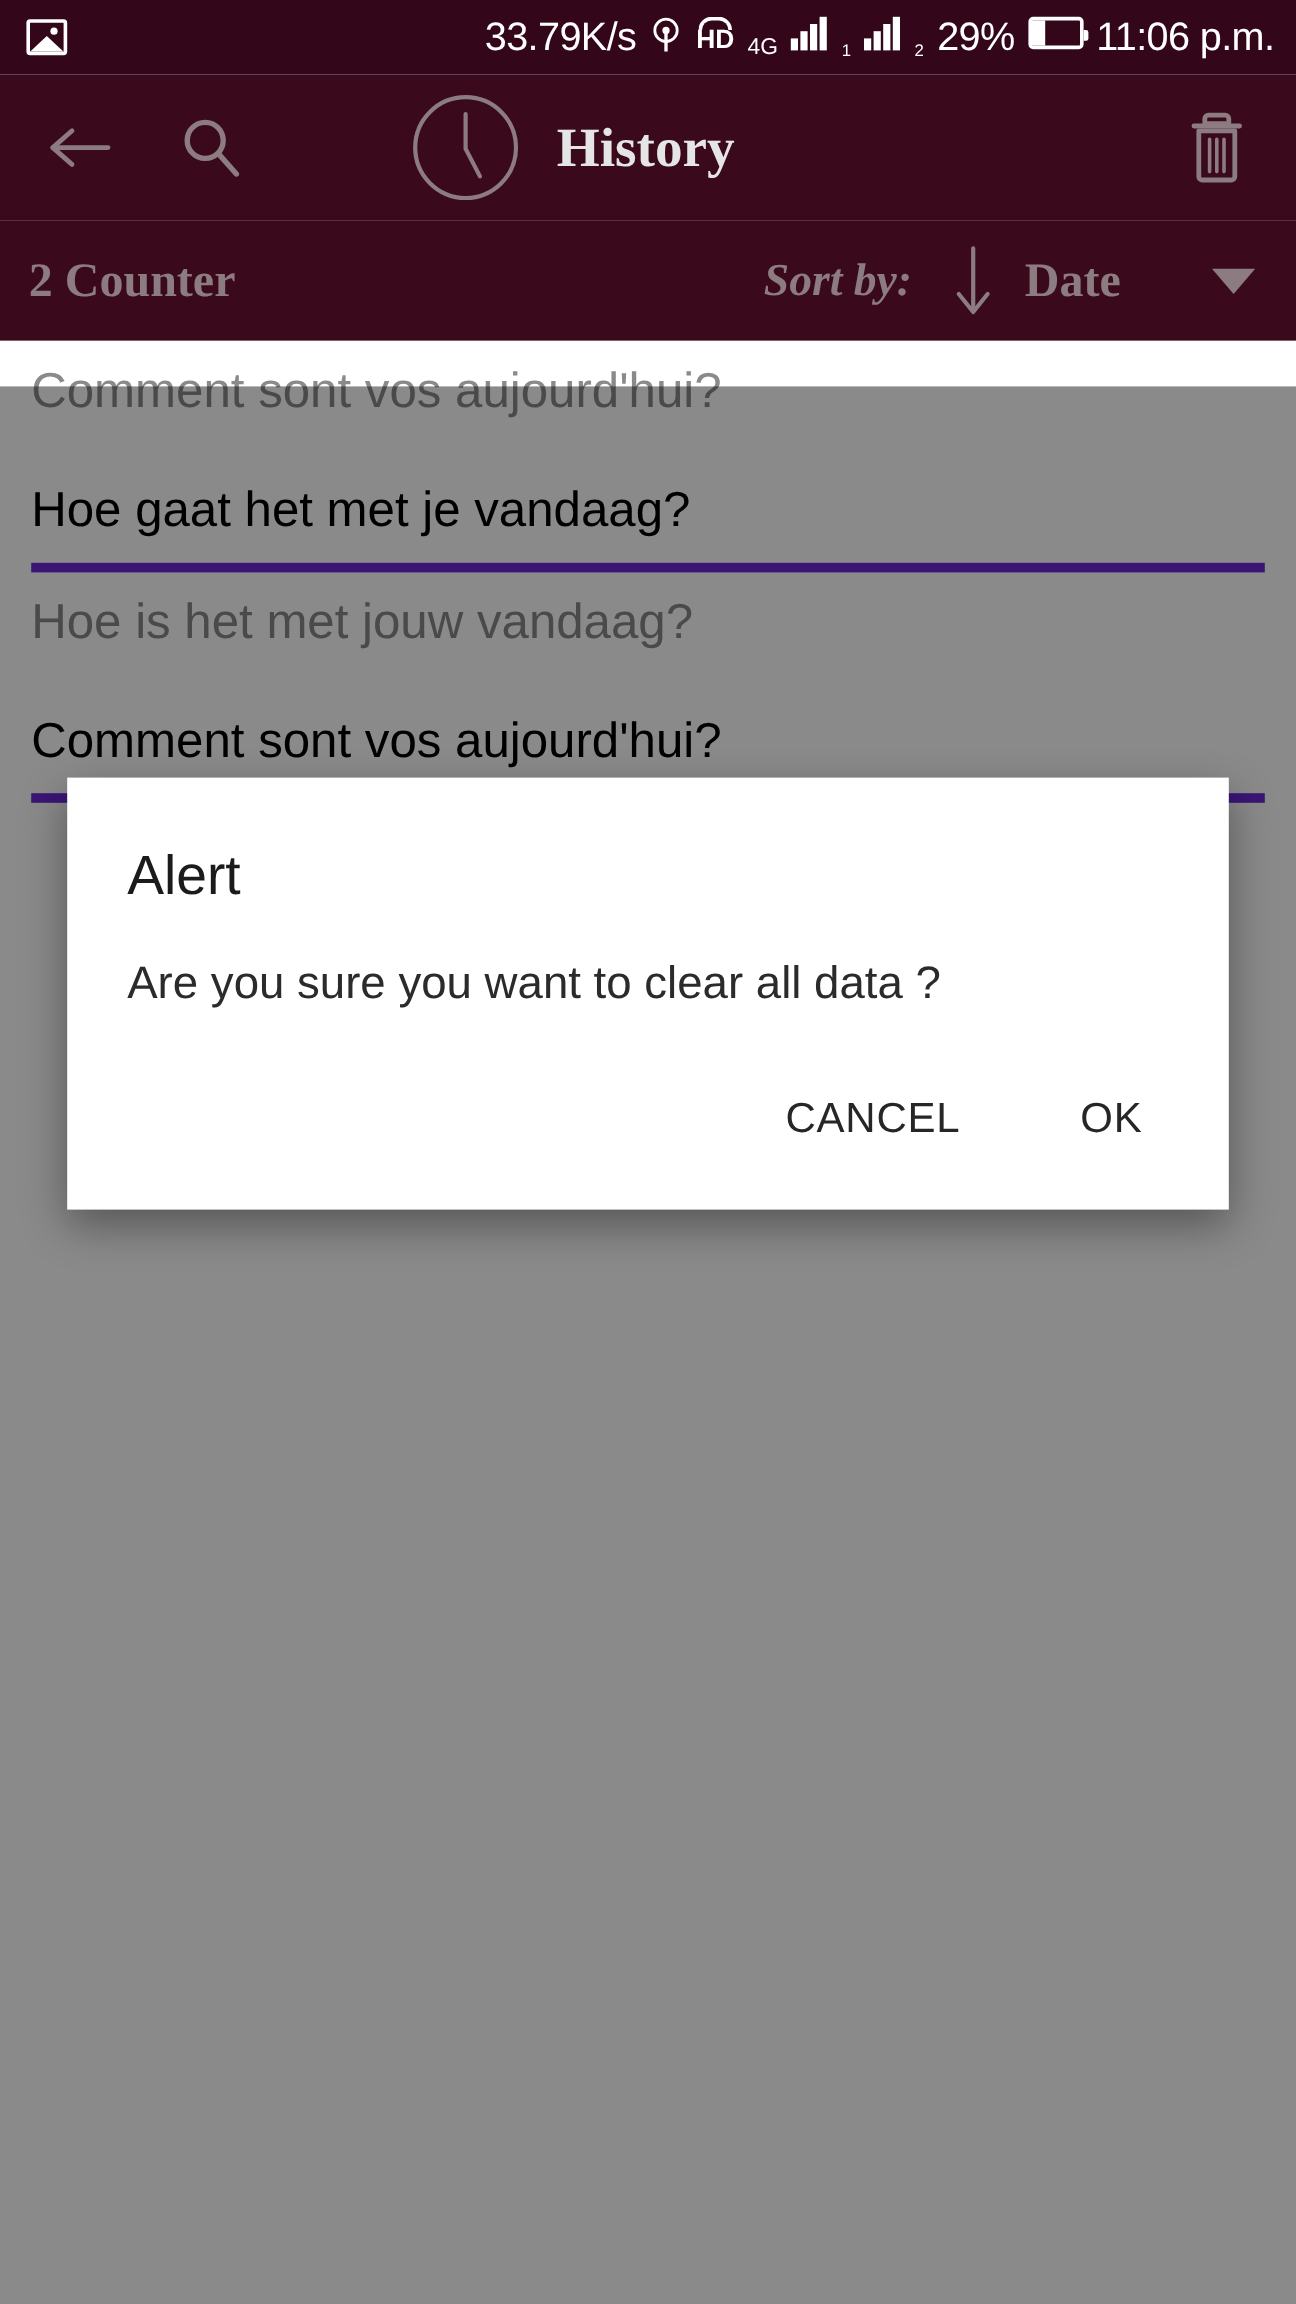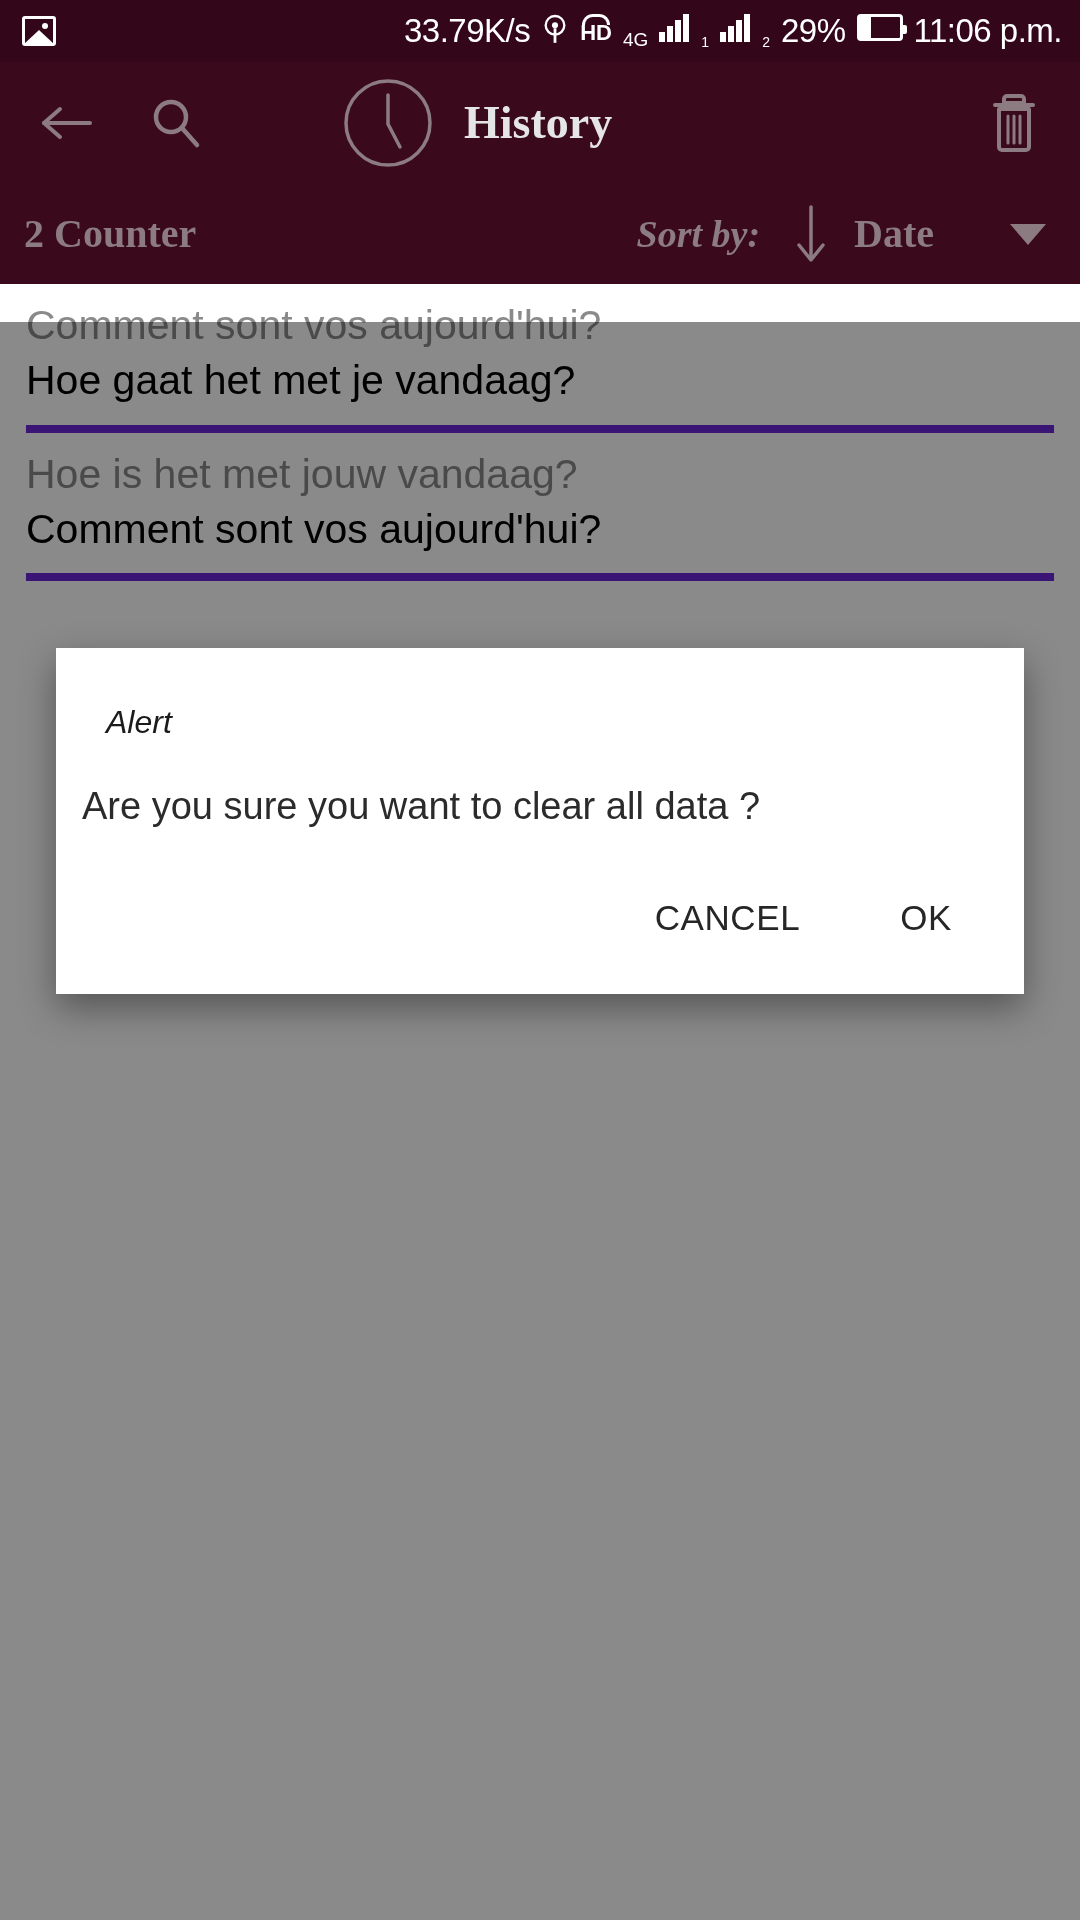--- a/index.html
+++ b/index.html
@@ -228,20 +228,21 @@
     line-height: 1.25;
     padding-bottom: 4px;
     white-space: nowrap;
   }
   .item-translation {
     font-size: 41px;
     color: #000000;
     line-height: 1.25;
     padding-bottom: 18px;
     white-space: nowrap;
+    margin-top: 44px;
   }
 
   
   #scrim {
     position: absolute;
     left: 0;
     top: 322px;
     width: 1080px;
     height: 1598px;
     background: rgba(0, 0, 0, 0.46);
@@ -254,30 +255,29 @@
     left: 56px;
     top: 648px;
     width: 968px;
     background: #ffffff;
     z-index: 10;
     box-shadow: 0 14px 34px rgba(0,0,0,0.38);
     padding: 0;
     box-sizing: border-box;
   }
   #dialog-title {
-    font-size: 32px;
+    font-size: 46px;
     color: #1b1b1b;
     padding: 58px 50px 0 50px;
     line-height: 1;
-    font-style: italic;
   }
   #dialog-message {
     font-size: 38px;
     color: #2b2b2b;
-    padding: 46px 50px 0 26px;
+    padding: 46px 50px 0 50px;
     line-height: 1.2;
   }
   #dialog-actions {
     display: flex;
     justify-content: flex-end;
     align-items: center;
     padding: 52px 44px 40px 0;
     gap: 0;
   }
   .dialog-btn {

